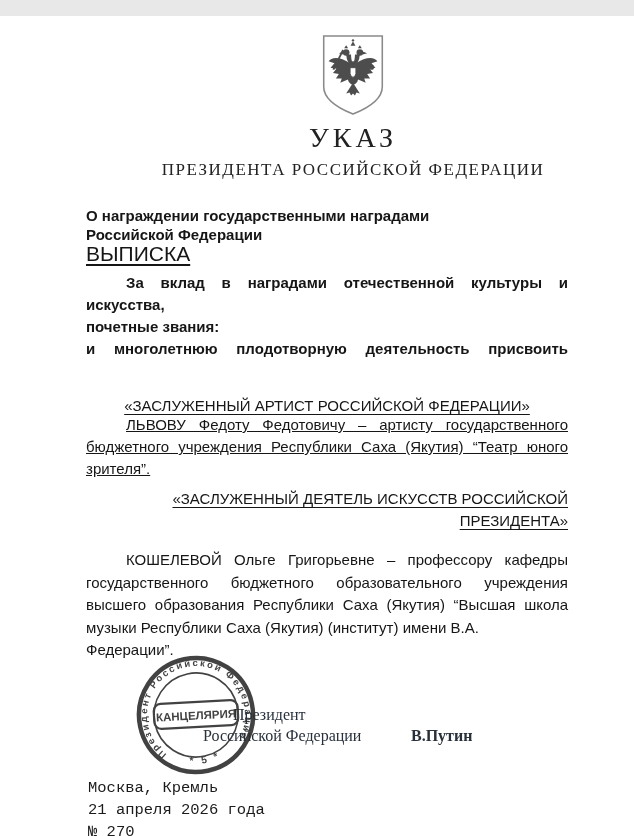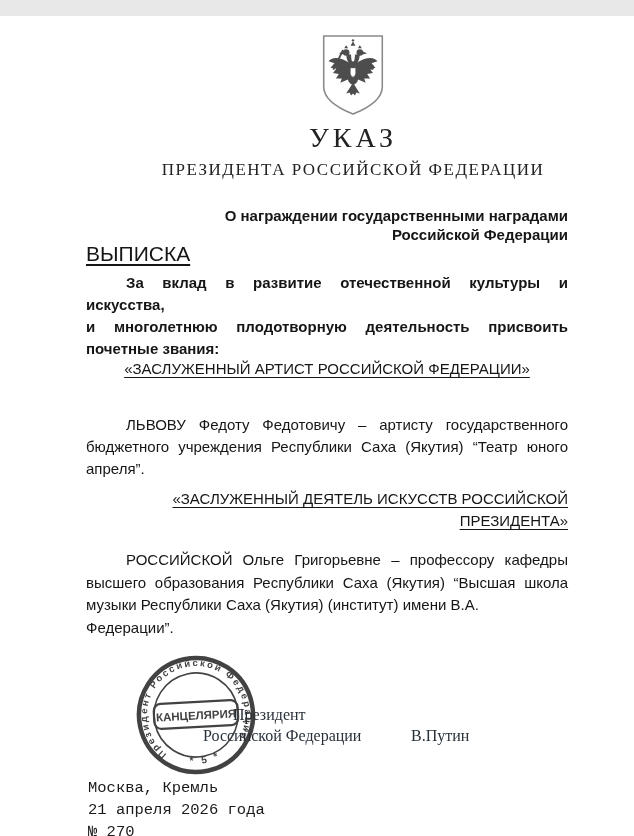--- a/index.html
+++ b/index.html
@@ -16,42 +16,42 @@
   .ukaz{
     position:absolute;left:0;top:106px;width:634px;text-align:center;transform:translateX(36px);
     font-family:"Liberation Serif", serif;font-size:28px;letter-spacing:4px;color:#222;
   }
   .pres{
     position:absolute;left:0;top:144px;width:634px;text-align:center;transform:translateX(36px);
     font-family:"Liberation Serif", serif;font-size:17px;letter-spacing:1.5px;color:#222;
   }
   
   .col{position:absolute;left:86px;width:482px;}
-  .subject{top:190px;text-align:right;font-weight:bold;font-size:15px;line-height:19px;}
+  .subject{top:190px;text-align:left;font-weight:bold;font-size:15px;line-height:19px;}
   .vypiska{
     top:226px;font-size:21px;
     text-decoration:underline;text-underline-offset:3px;
   }
   .para{font-size:15px;line-height:22px;}
   .bold{font-weight:bold;}
   .preamble{top:256px;line-height:22px;}
   .line{display:block;}
   .stretch{text-align:justify;text-align-last:justify;}
   .indent{text-indent:40px;}
   .sec-head{text-align:center;font-size:15px;line-height:22px;}
   .sec-head span{text-decoration:underline;text-underline-offset:3px;}
-  .s1h{top:342px;}
-  .p1{top:398px;}
+  .s1h{top:379px;}
+  .p1{top:398px;text-decoration:underline;}
   .s2h{top:472px;text-align:right;}
   .p2{top:533px;line-height:22.5px;}
   
   .sig{position:absolute;font-family:"Liberation Serif", serif;font-size:16px;color:#28303a;}
   .sig-l1{left:233px;top:690px;}
   .sig-l2{left:203px;top:711px;}
-  .sig-name{left:411px;top:711px;}
+  .sig-name{left:411px;top:711px;font-weight:bold;}
   
   .stamp{position:absolute;left:126px;top:629px;opacity:.9;}
   .stamp text{font-family:"Liberation Sans", sans-serif;}
   
   .footer{
     position:absolute;left:88px;top:761px;
     font-family:Liberation Mono, monospace;font-size:15.5px;line-height:22px;color:#1b1b1b;
   }
 </style>
 </head>
@@ -87,41 +87,42 @@
   <div class="pres">ПРЕЗИДЕНТА РОССИЙСКОЙ ФЕДЕРАЦИИ</div>
 
   <div class="col subject">
     <div>О награждении государственными наградами</div>
     <div>Российской Федерации</div>
   </div>
 
   <div class="col vypiska">ВЫПИСКА</div>
 
   <div class="col para bold preamble">
-    <span class="line stretch indent">За вклад в развитие отечественной культуры и</span>
+    <span class="line stretch indent">За вклад в наградами отечественной культуры и</span>
     <span class="line">искусства,</span>
+    <span class="line">почетные звания:</span>
     <span class="line stretch">и многолетнюю плодотворную деятельность присвоить</span>
-    <span class="line">почетные звания:</span>
   </div>
 
   <div class="col sec-head s1h">
     <div><span>«ЗАСЛУЖЕННЫЙ АРТИСТ РОССИЙСКОЙ ФЕДЕРАЦИИ»</span></div>
   </div>
   <div class="col para p1">
     <span class="line stretch indent">ЛЬВОВУ Федоту Федотовичу – артисту государственного</span>
     <span class="line stretch">бюджетного учреждения Республики Саха (Якутия) “Театр юного</span>
-    <span class="line">апреля”.</span>
+    <span class="line">зрителя”.</span>
   </div>
 
   <div class="col sec-head s2h">
     <div><span>«ЗАСЛУЖЕННЫЙ ДЕЯТЕЛЬ ИСКУССТВ РОССИЙСКОЙ</span></div>
     <div><span>ПРЕЗИДЕНТА»</span></div>
   </div>
   <div class="col para p2">
-    <span class="line stretch indent">РОССИЙСКОЙ Ольге Григорьевне – профессору кафедры</span>
+    <span class="line stretch indent">КОШЕЛЕВОЙ Ольге Григорьевне – профессору кафедры</span>
+    <span class="line stretch">государственного бюджетного образовательного учреждения</span>
     <span class="line stretch">высшего образования Республики Саха (Якутия) “Высшая школа</span>
     <span class="line">музыки Республики Саха (Якутия) (институт) имени В.А. Федерации”.</span>
   </div>
 
   <div class="sig sig-l1">Президент</div>
   <div class="sig sig-l2">Российской Федерации</div>
   <div class="sig sig-name">В.Путин</div>
 
   <svg class="stamp" width="140" height="140" viewBox="-70 -70 140 140">
     <defs>

